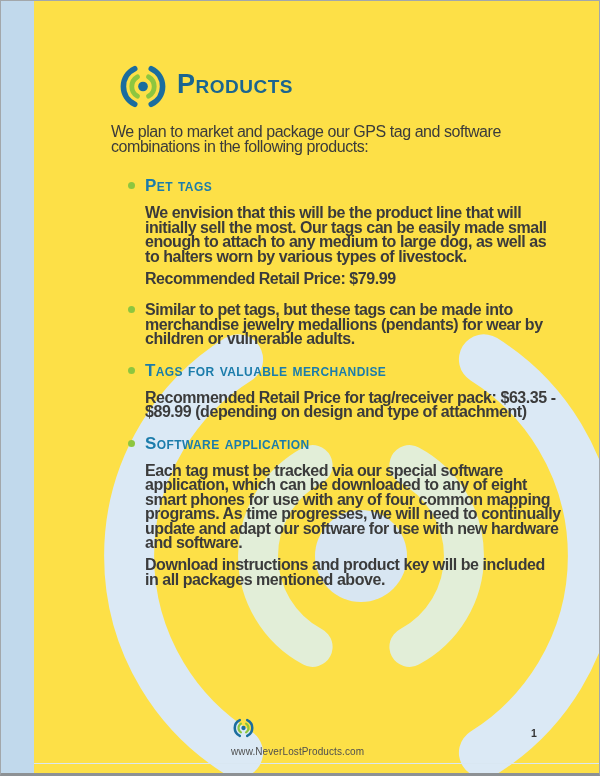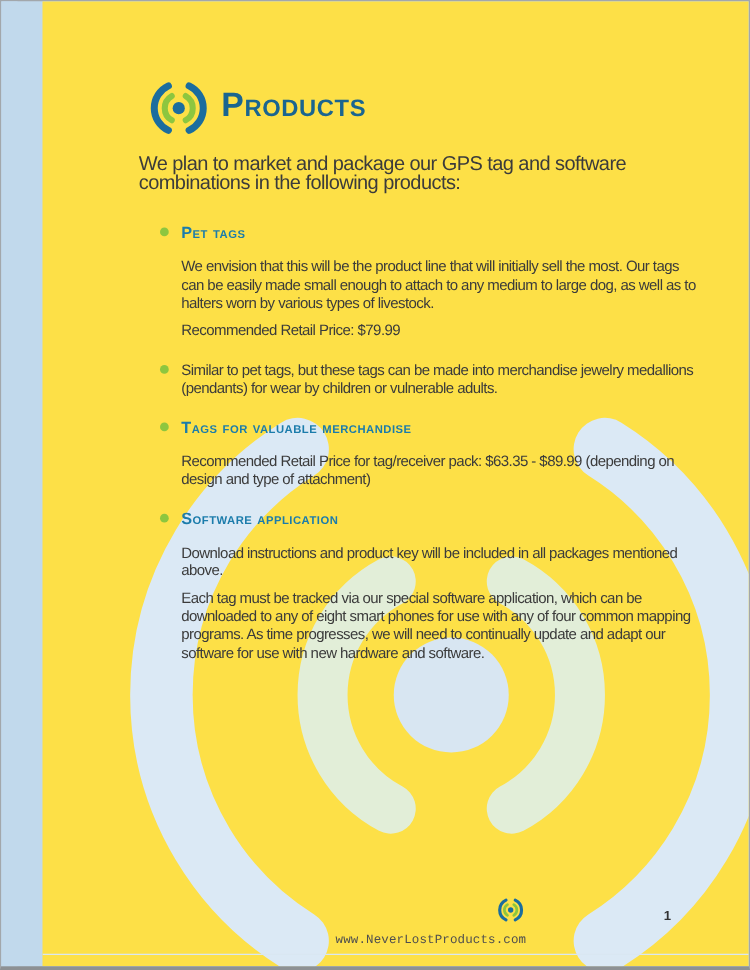--- a/index.html
+++ b/index.html
@@ -29,28 +29,28 @@
     letter-spacing:-.45px;color:#3b3b3b;
   }
   .sections{margin-top:25px;padding-left:34px;width:450px;}
   .section{position:relative;margin-top:17px;}
   .section:first-child{margin-top:0;}
   .bullet{
     position:absolute;left:-17px;top:3px;width:7px;height:7px;border-radius:50%;
     background:#8dc63f;
   }
   .section-heading{
-    font-variant:small-caps;font-weight:bold;font-size:13px;line-height:14px;
+    font-variant:small-caps;font-weight:bold;font-size:17px;line-height:14px;
     color:#1b7cab;letter-spacing:.4px;margin:0 0 13px 0;
   }
   .para{
-    margin:0 0 7.5px 0;font-size:12px;line-height:14.5px;letter-spacing:-.45px;
-    color:#3b3b3b;max-width:418px;
+    margin:0 0 7.5px 0;font-size:16px;line-height:14.5px;letter-spacing:-.45px;
+    color:#3b3b3b;max-width:418px;font-weight:bold;
   }
-  .footer-center{position:absolute;left:197px;top:716px;width:190px;text-align:right;z-index:1;font-family:Liberation Mono, monospace;}
+  .footer-center{position:absolute;left:197px;top:716px;width:190px;text-align:left;z-index:1;}
   .footer-logo{width:25px;height:22px;display:inline-block;}
   .footer-url{
     display:block;margin-top:3px;font-size:10px;color:#4f4f4f;letter-spacing:.1px;
     text-decoration:none;
   }
   .page-number{
     position:absolute;left:489px;top:726px;width:22px;text-align:center;z-index:1;
     font-size:10.5px;font-weight:bold;color:#333;
   }
 </style>
@@ -101,22 +101,22 @@
 
         <div class="section">
           <span class="bullet"></span>
           <h3 class="section-heading">Tags for valuable merchandise</h3>
           <p class="para">Recommended Retail Price for tag/receiver pack: $63.35 - $89.99 (depending on design and type of attachment)</p>
         </div>
 
         <div class="section">
           <span class="bullet"></span>
           <h3 class="section-heading">Software application</h3>
+          <p class="para">Each tag must be tracked via our special software application, which can be downloaded to any of eight smart phones for use with any of four common mapping programs. As time progresses, we will need to continually update and adapt our software for use with new hardware and software.</p>
           <p class="para">Download instructions and product key will be included in all packages mentioned above.</p>
-          <p class="para">Each tag must be tracked via our special software application, which can be downloaded to any of eight smart phones for use with any of four common mapping programs. As time progresses, we will need to continually update and adapt our software for use with new hardware and software.</p>
         </div>
 
       </div>
     </div>
 
     <div class="footer-center">
       <svg class="footer-logo" viewBox="0 0 60 52" aria-hidden="true">
         <path d="M 21.13 6.97 A 21 21 0 0 0 21.13 45.03" fill="none" stroke="#1b6d9e" stroke-width="6" stroke-linecap="round"></path>
         <path d="M 24 15.61 A 12 12 0 0 0 24 36.39" fill="none" stroke="#8dc63f" stroke-width="5.2" stroke-linecap="round"></path>
         <circle cx="30" cy="26" r="5.2" fill="#1b6d9e"></circle>

